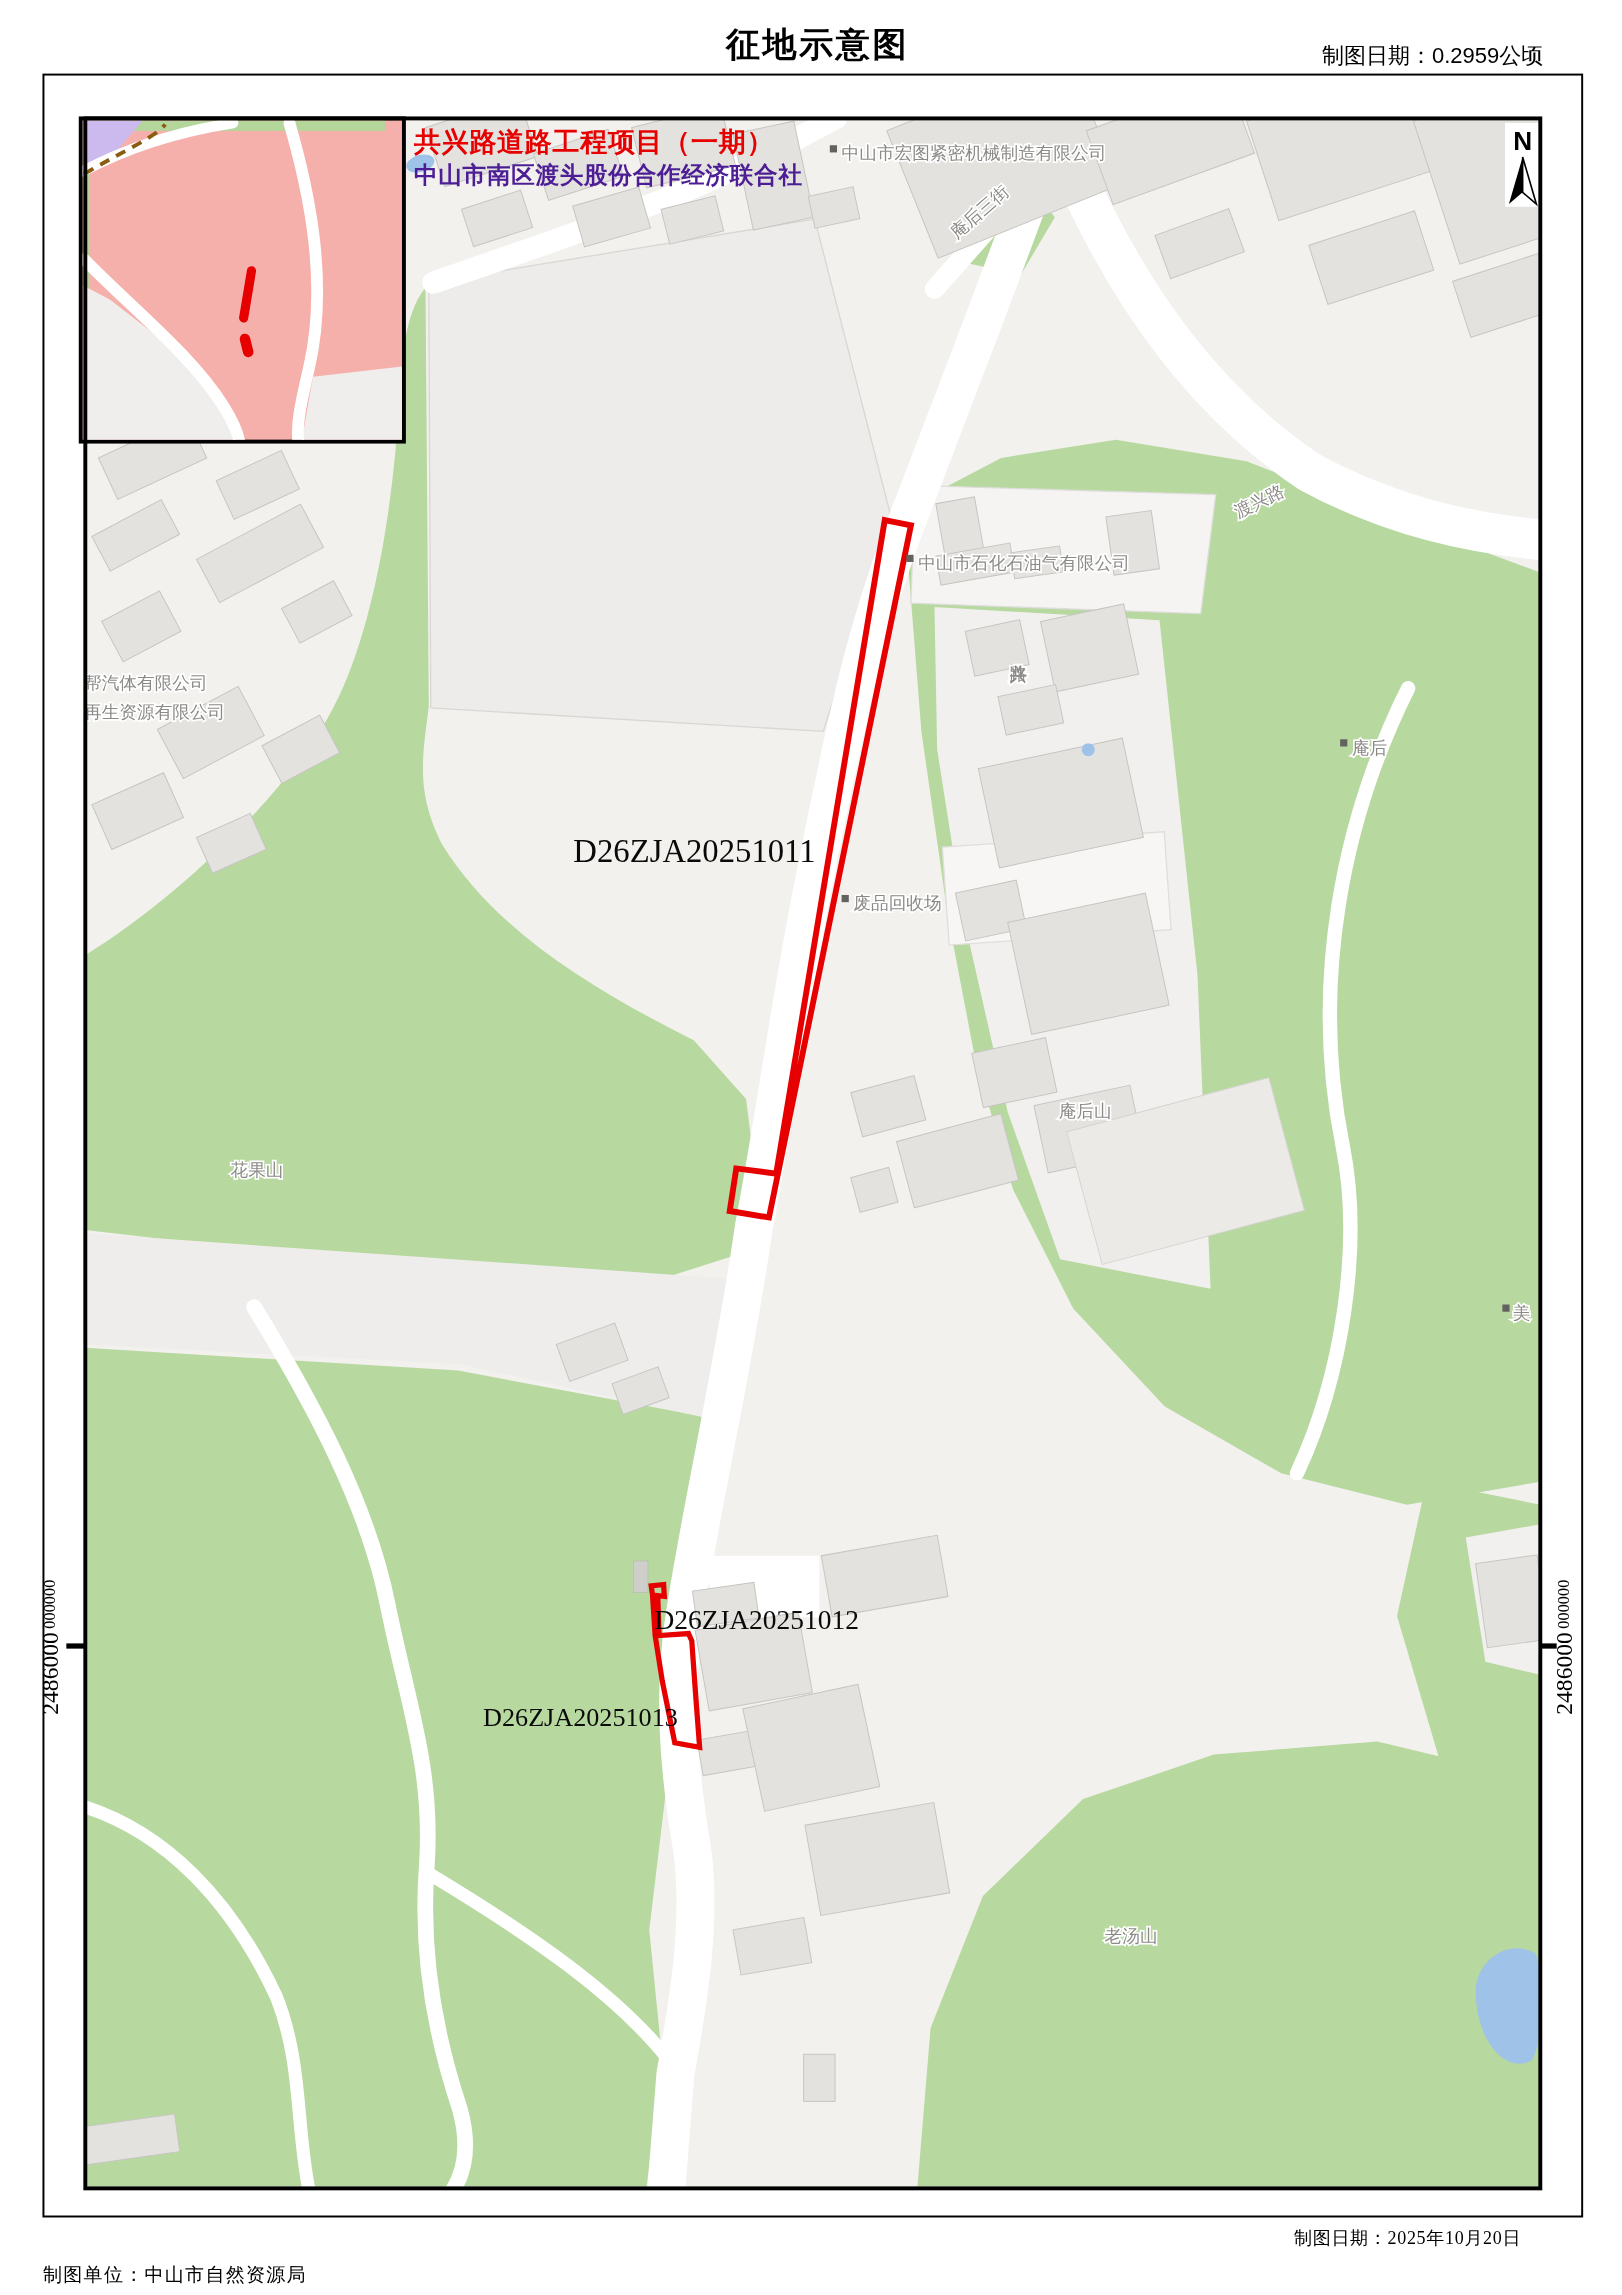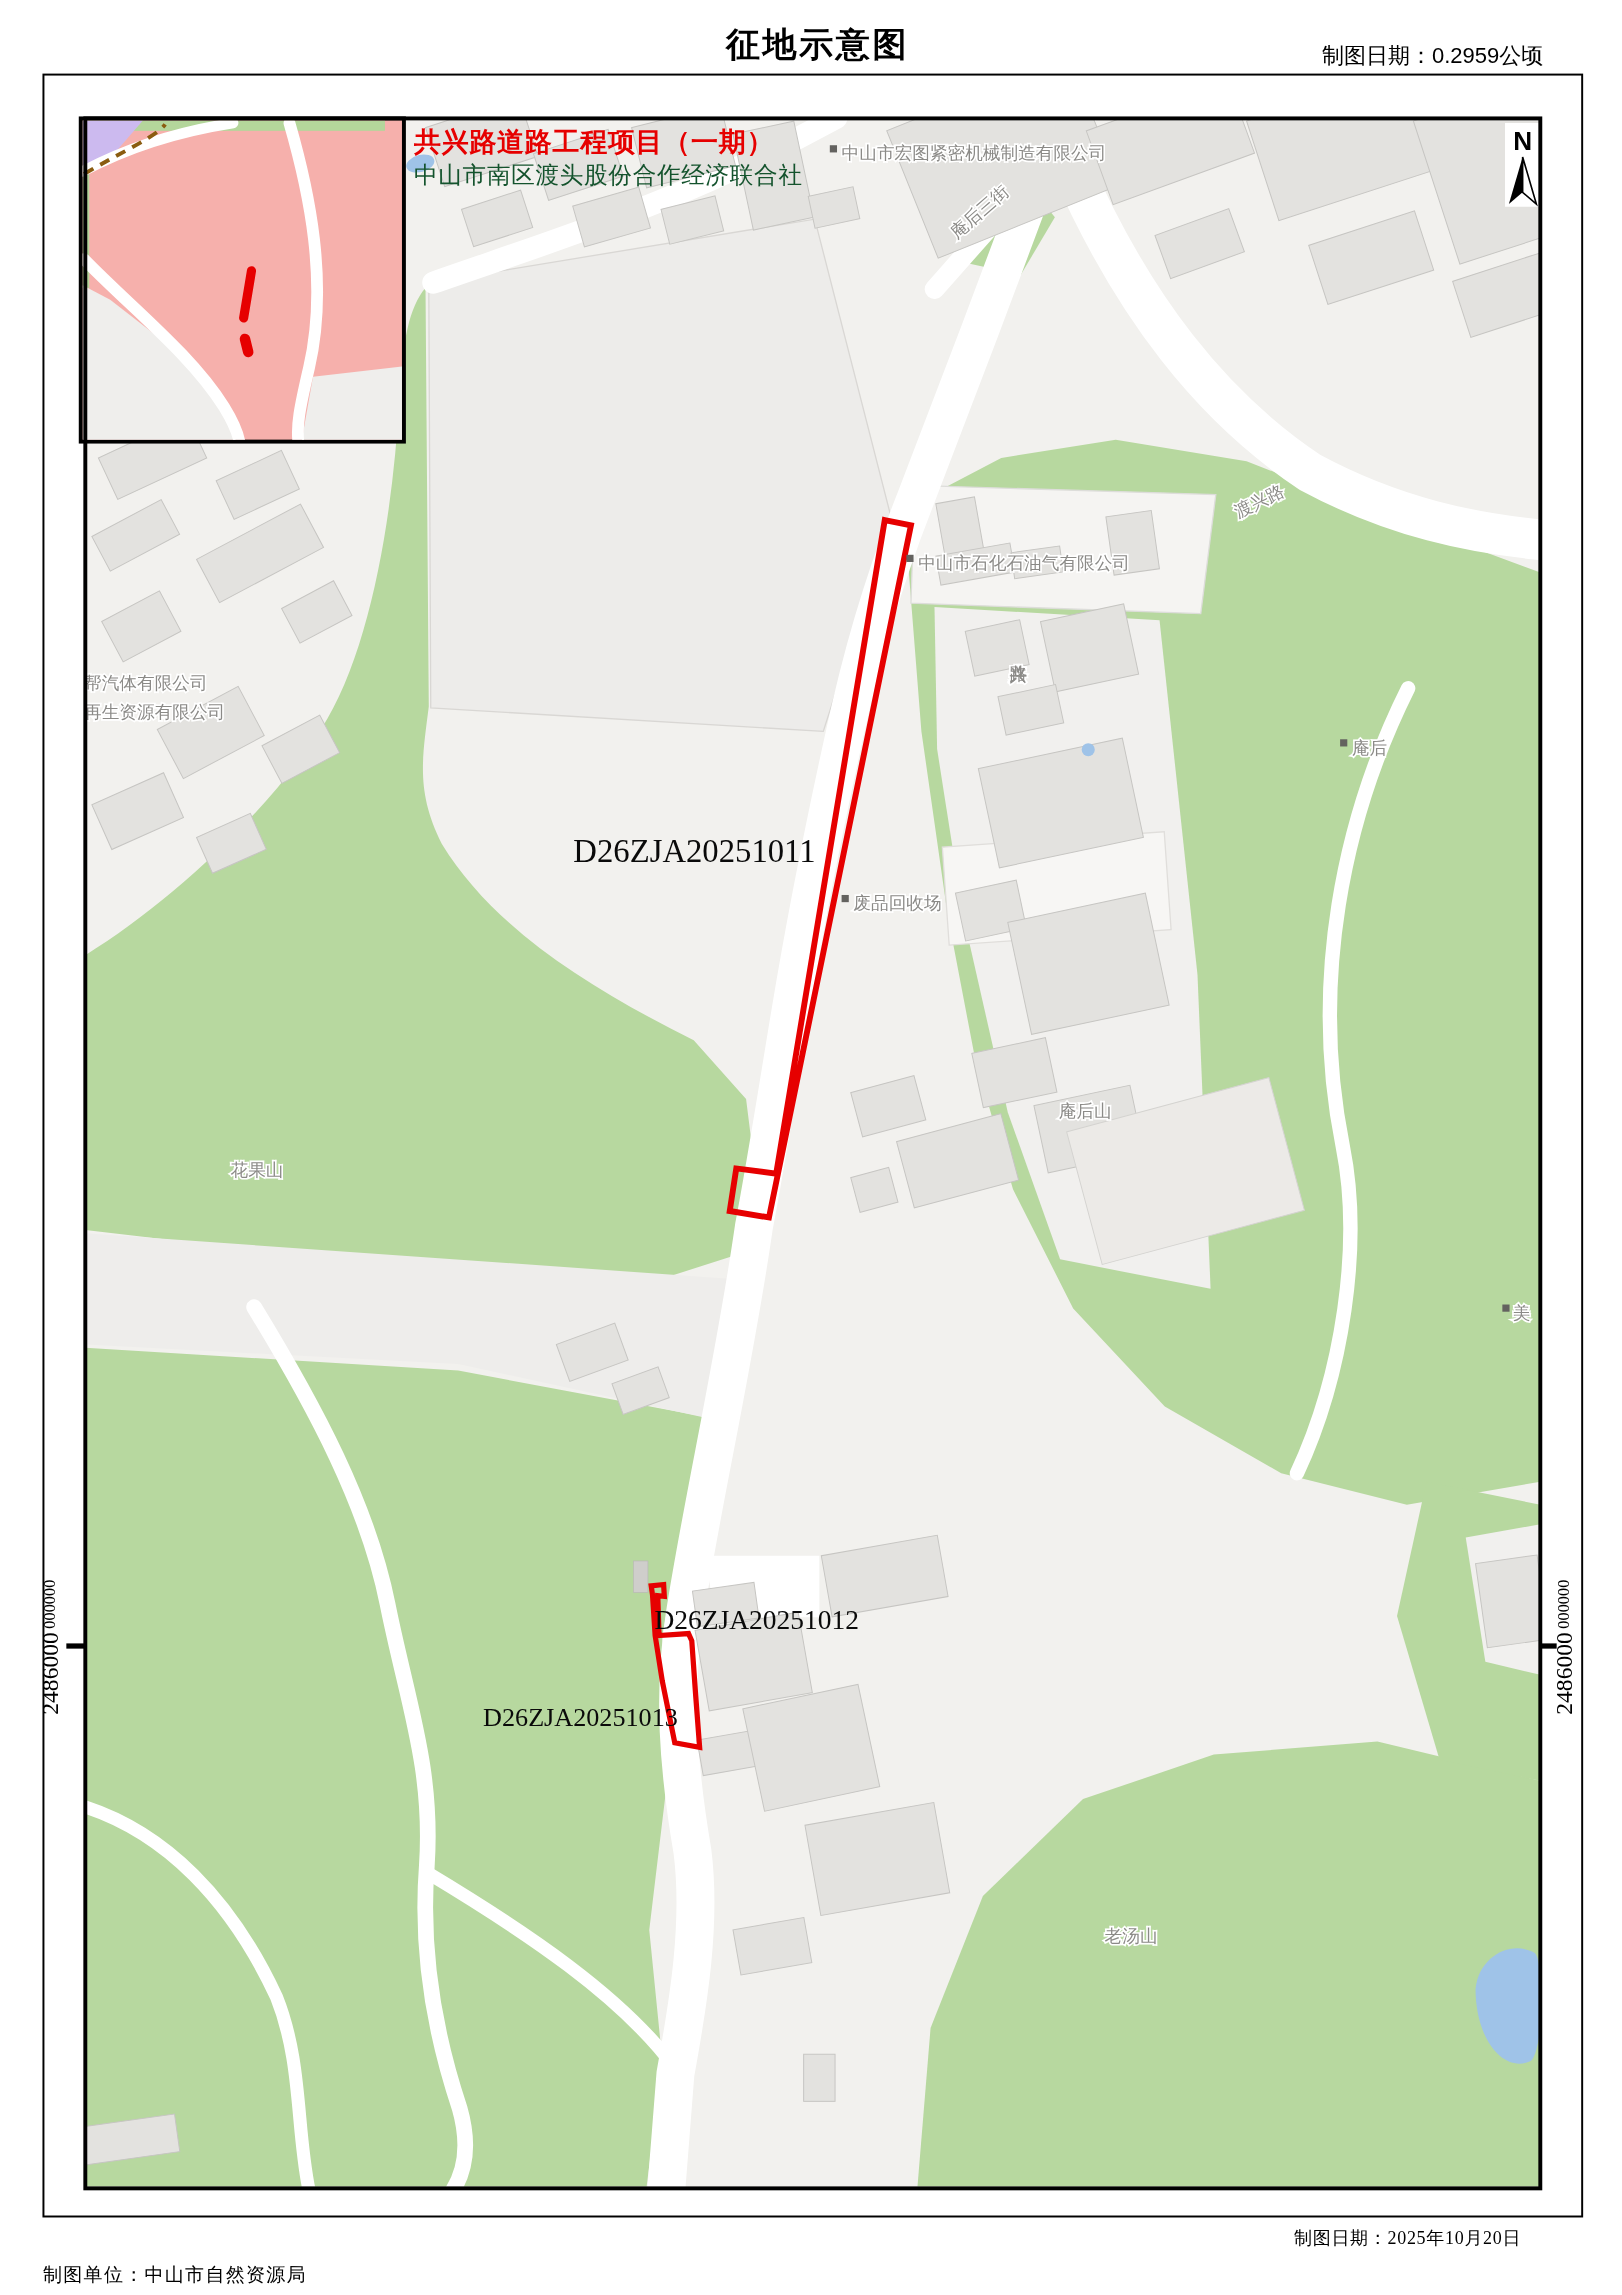--- a/index.html
+++ b/index.html
@@ -3,21 +3,21 @@
 <meta charset="utf-8">
 <style>
   html,body{margin:0;padding:0;background:#ffffff;}
   .page{position:relative;width:1623px;height:2295px;background:#fff;overflow:hidden;
         font-family:"Liberation Sans", sans-serif;}
   .page-title{position:absolute;left:713px;top:22px;font-size:34px;font-weight:bold;
         letter-spacing:2.6px;color:#000;font-family:"Liberation Sans",sans-serif;margin-left:13px;}
   .area-note{position:absolute;left:1322px;top:41px;font-size:22px;color:#000;}
   .legend{position:absolute;left:414px;top:126px;}
   .legend .ptitle{font-size:27px;font-weight:bold;color:#e60000;letter-spacing:0.7px;line-height:1.25;}
-  .legend .org{font-size:23.6px;font-weight:400;color:#14532d;letter-spacing:0.7px;line-height:1.35;}
+  .legend .org{font-size:23.6px;font-weight:700;color:#4c1d95;letter-spacing:0.7px;line-height:1.35;}
   .footer-left{position:absolute;left:43px;top:2226px;font-size:19px;color:#000;
         font-family:"Liberation Serif",serif;letter-spacing:1.3px;margin-top:36px;}
   .footer-right{position:absolute;left:1294px;top:2226px;font-size:18px;color:#000;
         font-family:"Liberation Serif",serif;letter-spacing:0.7px;}
   svg{position:absolute;left:0;top:0;}
   .bld{fill:#e3e2df;stroke:#c6c5c2;stroke-width:1.5;}
   .bldlight{fill:#eceae7;stroke:#d4d3d0;stroke-width:1.5;}
   .mlabel{font-family:"Liberation Sans",sans-serif;fill:#8b8a87;stroke:#ffffff;stroke-width:5px;
         paint-order:stroke;font-size:27px;}
   .dlabel{font-family:"Liberation Serif","DejaVu Serif",serif;fill:#0a0a0a;}

